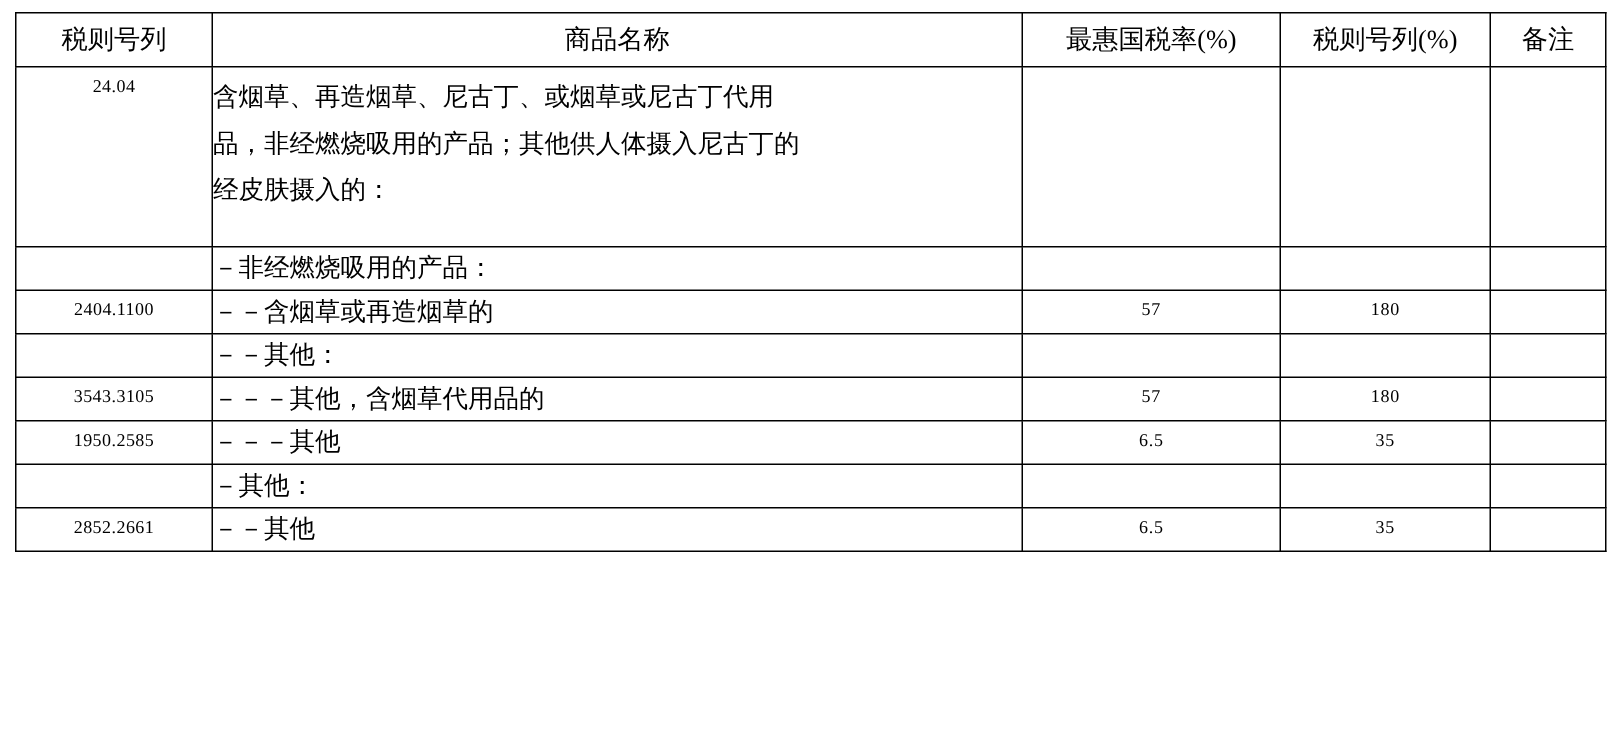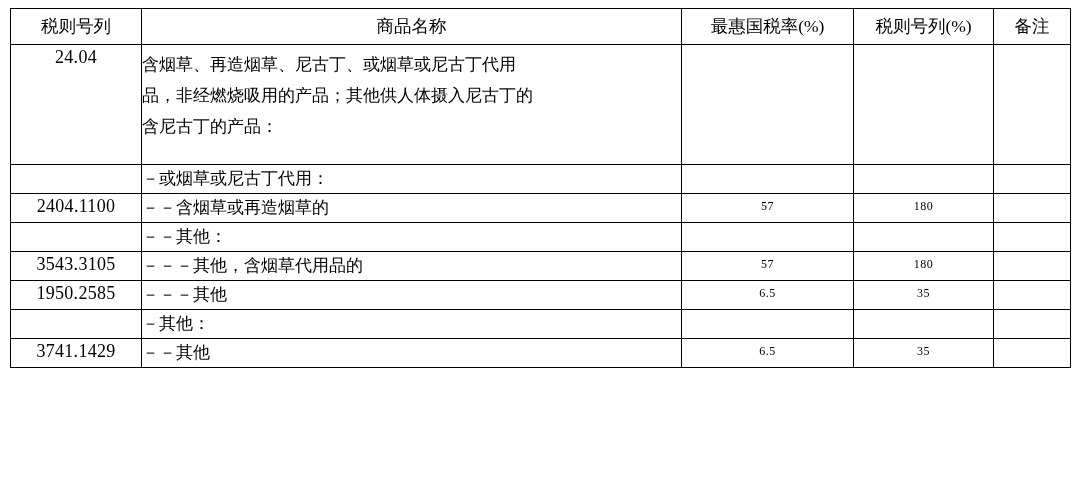--- a/index.html
+++ b/index.html
@@ -43,21 +43,21 @@
 
   .hdr td {
     text-align: center;
     height: 35px;
     line-height: 35px;
     font-size: 17.5px;
     white-space: nowrap;
   }
   .cell-code {
     text-align: center;
-    font-size: 18px;
+    font-size: 12px;
     padding-top: 5px;
     padding-bottom: 4px;
     line-height: 24px;
     letter-spacing: 0.3px;
   }
   .cell-name {
     text-align: left;
     padding: 5px 6px 4px 8px;
     line-height: 28px;
     font-size: 17px;
@@ -102,30 +102,30 @@
         <td>商品名称</td>
         <td>最惠国税率(%)</td>
         <td>税则号列(%)</td>
         <td>备注</td>
       </tr>
     <tr class="row-multiline">
           <td class="cell-code">24.04</td>
           <td class="cell-name">
             <span class="line">含烟草、再造烟草、尼古丁、或烟草或尼古丁代用</span>
             <span class="line">品，非经燃烧吸用的产品；其他供人体摄入尼古丁的</span>
-            <span class="line">含尼古丁的产品：</span>
+            <span class="line">经皮肤摄入的：</span>
           </td>
           <td class="cell-num"></td>
           <td class="cell-num"></td>
           <td class="cell-remark"></td>
         </tr>
         <tr>
           <td class="cell-code"></td>
           <td class="cell-name">
-            <span class="line">－或烟草或尼古丁代用：</span>
+            <span class="line">－非经燃烧吸用的产品：</span>
           </td>
           <td class="cell-num"></td>
           <td class="cell-num"></td>
           <td class="cell-remark"></td>
         </tr>
         <tr>
           <td class="cell-code">2404.1100</td>
           <td class="cell-name">
             <span class="line">－－含烟草或再造烟草的</span>
           </td>
@@ -163,21 +163,21 @@
         <tr>
           <td class="cell-code"></td>
           <td class="cell-name">
             <span class="line">－其他：</span>
           </td>
           <td class="cell-num"></td>
           <td class="cell-num"></td>
           <td class="cell-remark"></td>
         </tr>
         <tr>
-          <td class="cell-code">3741.1429</td>
+          <td class="cell-code">2852.2661</td>
           <td class="cell-name">
             <span class="line">－－其他</span>
           </td>
           <td class="cell-num">6.5</td>
           <td class="cell-num">35</td>
           <td class="cell-remark"></td>
         </tr>
       </tbody>
   </table>
 </div>

